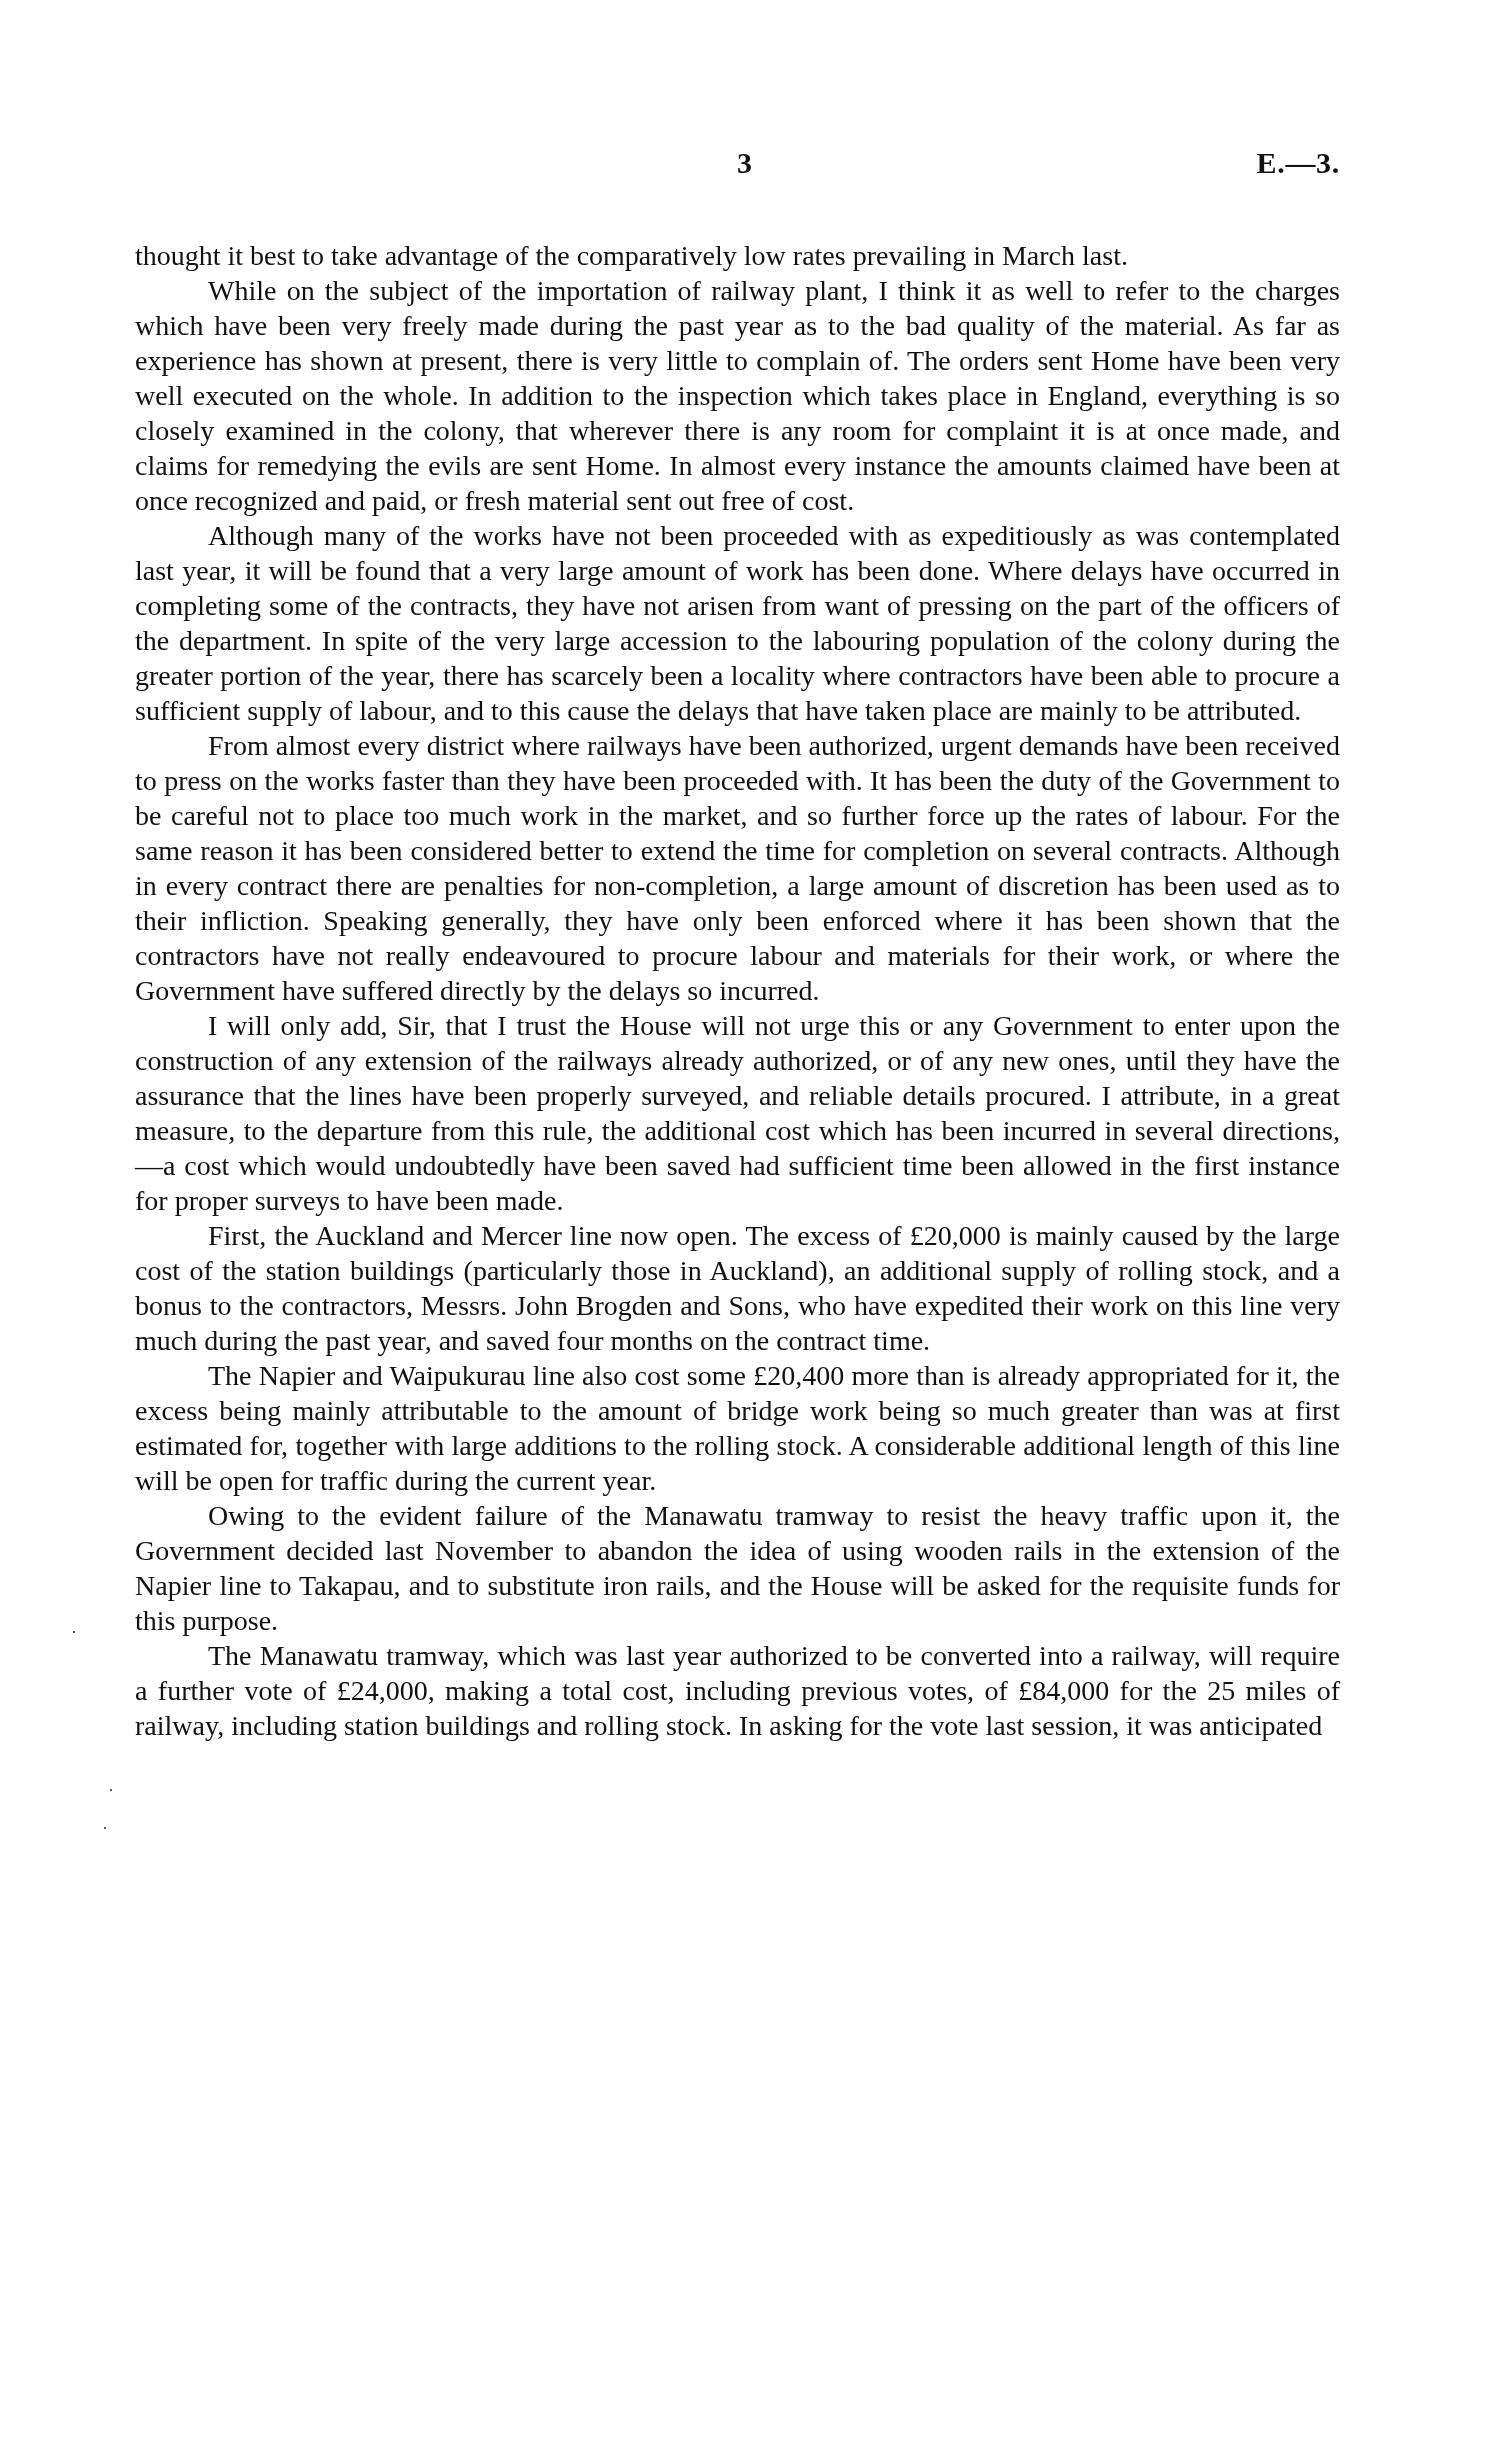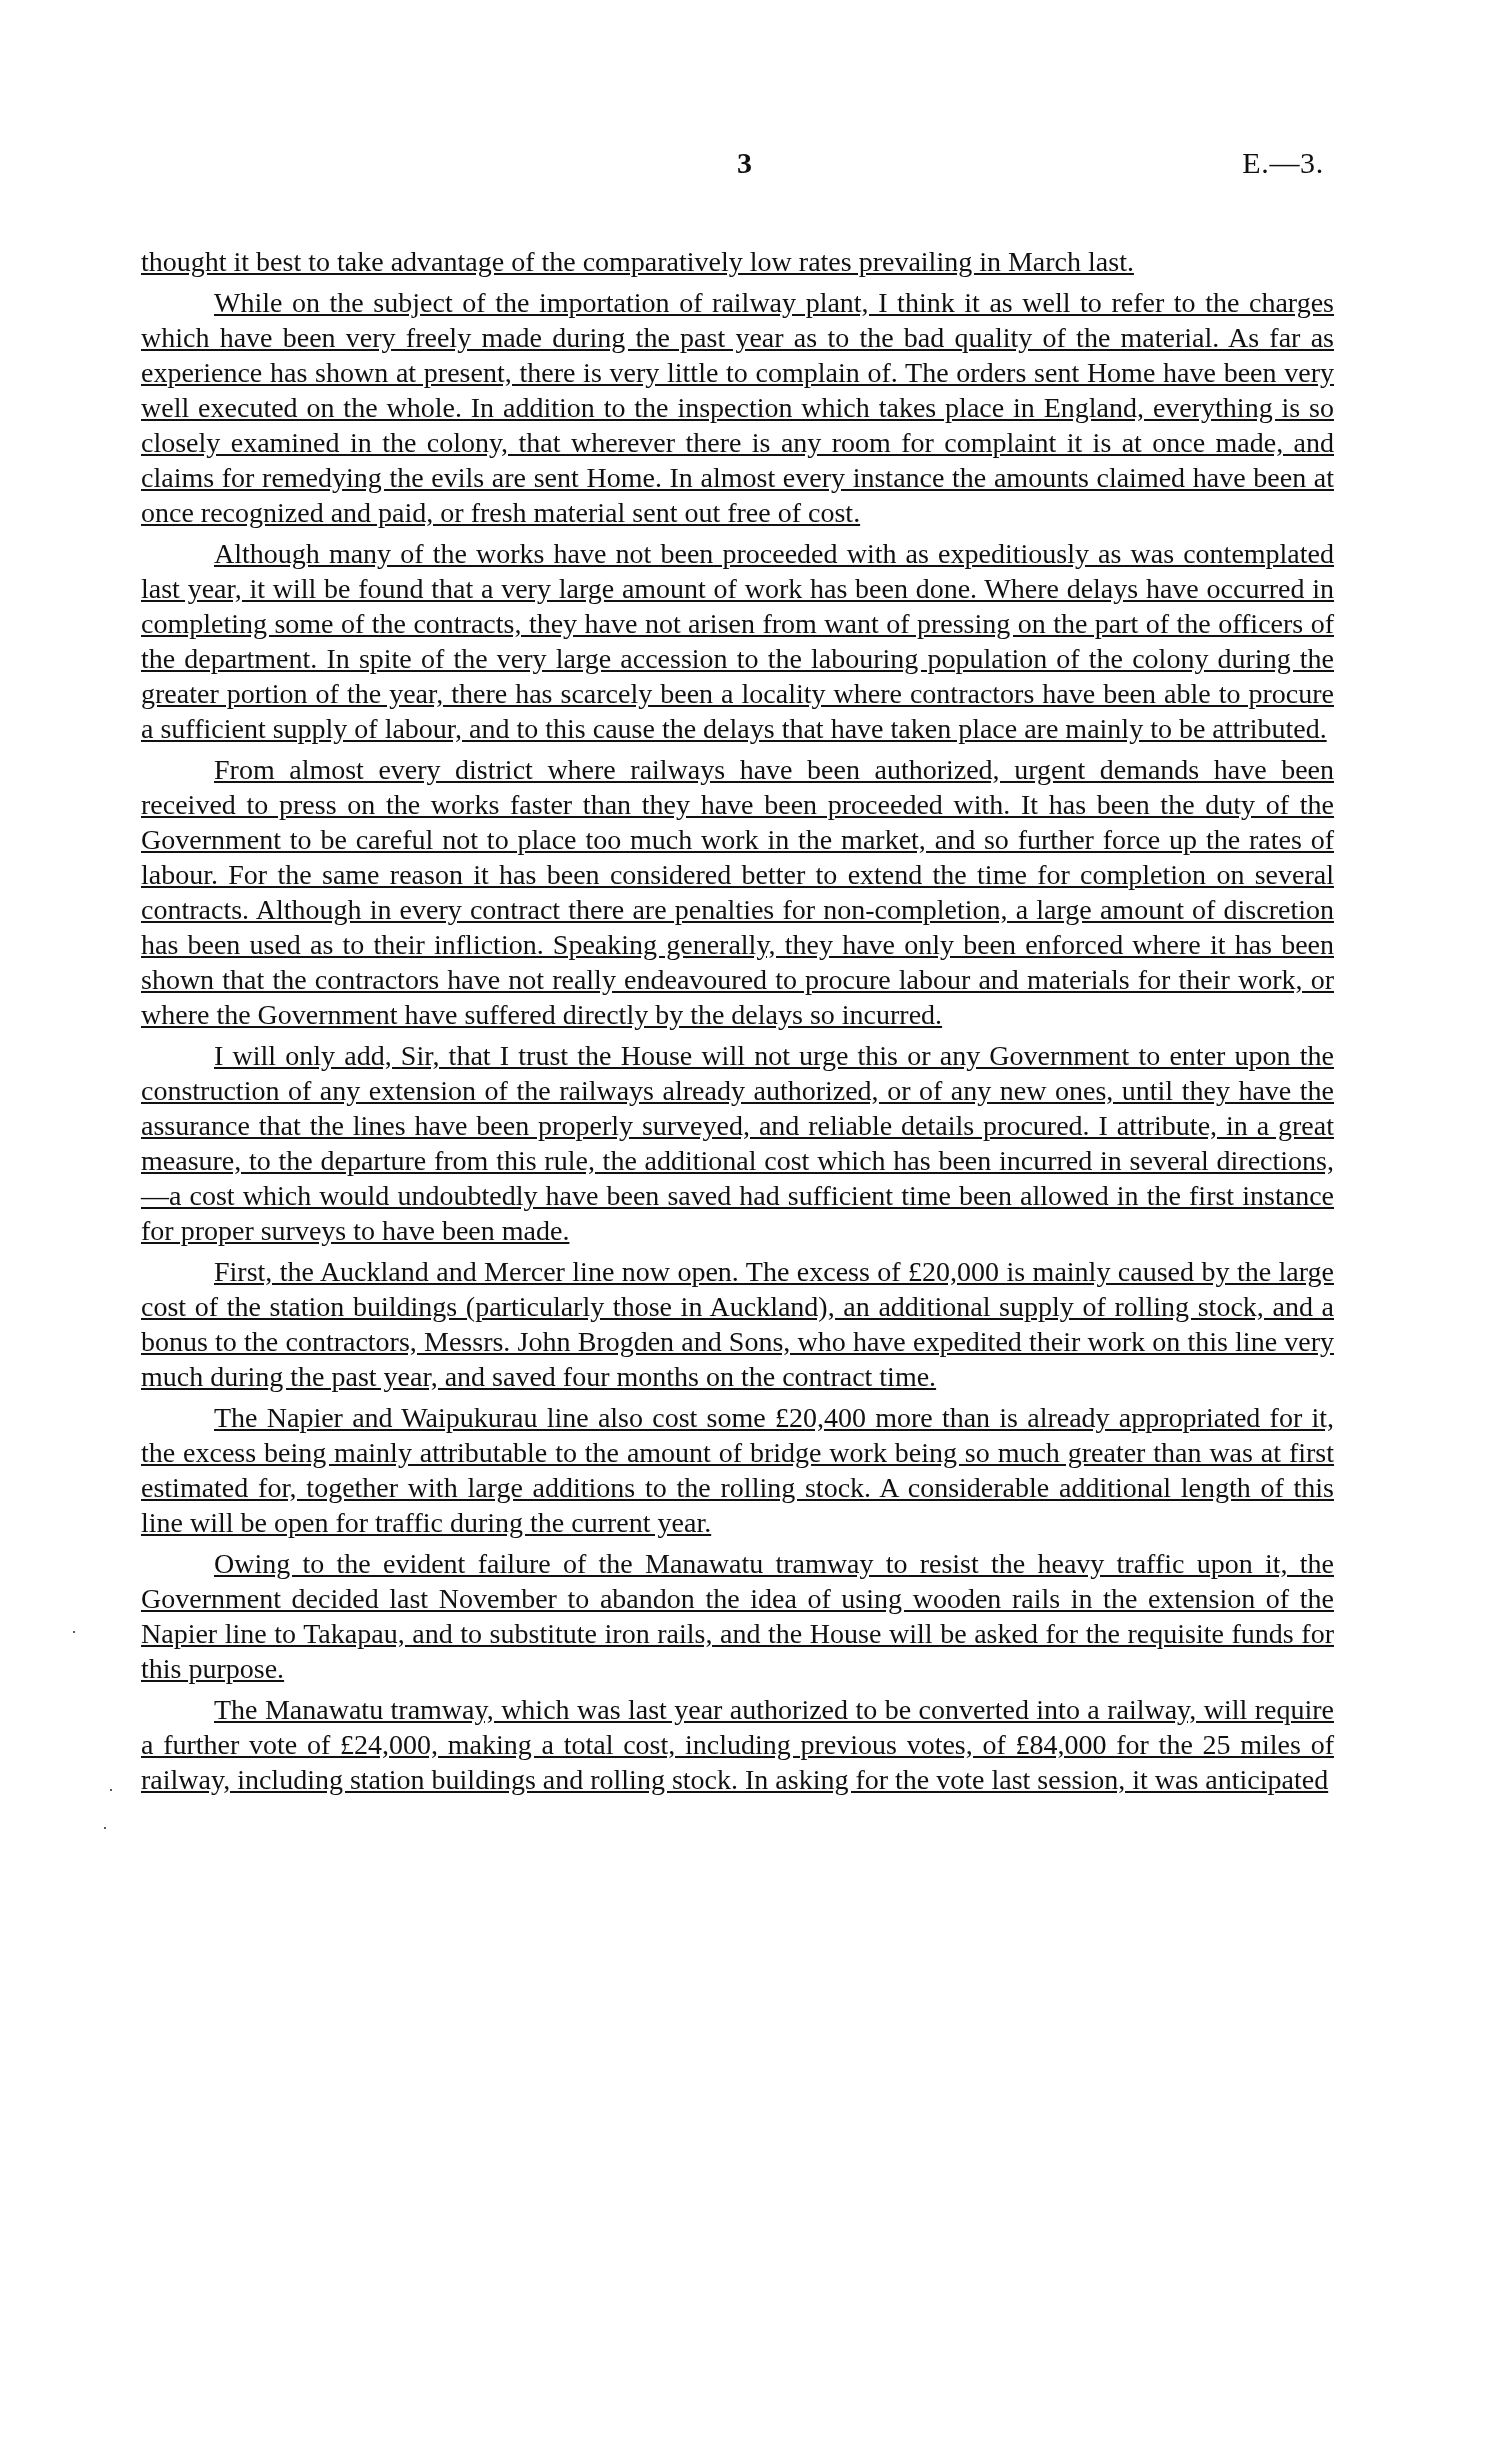--- a/index.html
+++ b/index.html
@@ -25,39 +25,38 @@
     font-weight: bold;
   }
   .page-number {
     position: absolute;
     left: 602px;
     top: 0;
     font-weight: bold;
   }
   .doc-ref {
     position: absolute;
-    right: 16px;
+    right: 0;
     top: 0;
-    font-weight: normal;
+    font-weight: bold;
     letter-spacing: 0.7px;
   }
   .body-text {
     position: absolute;
     top: 238px;
     left: 135px;
     width: 1205px;
     font-size: 28px;
     line-height: 35px;
     text-align: justify;
     hyphens: manual;
   }
   .para {
-    margin: 6px;
+    margin: 0;
     text-indent: 73px;
-    text-decoration: underline;
   }
   .para.continued {
     text-indent: 0;
   }
   .margin-speck {
     position: absolute;
     width: 2.1px;
     height: 2.1px;
     background: #222;
     border-radius: 50%;

